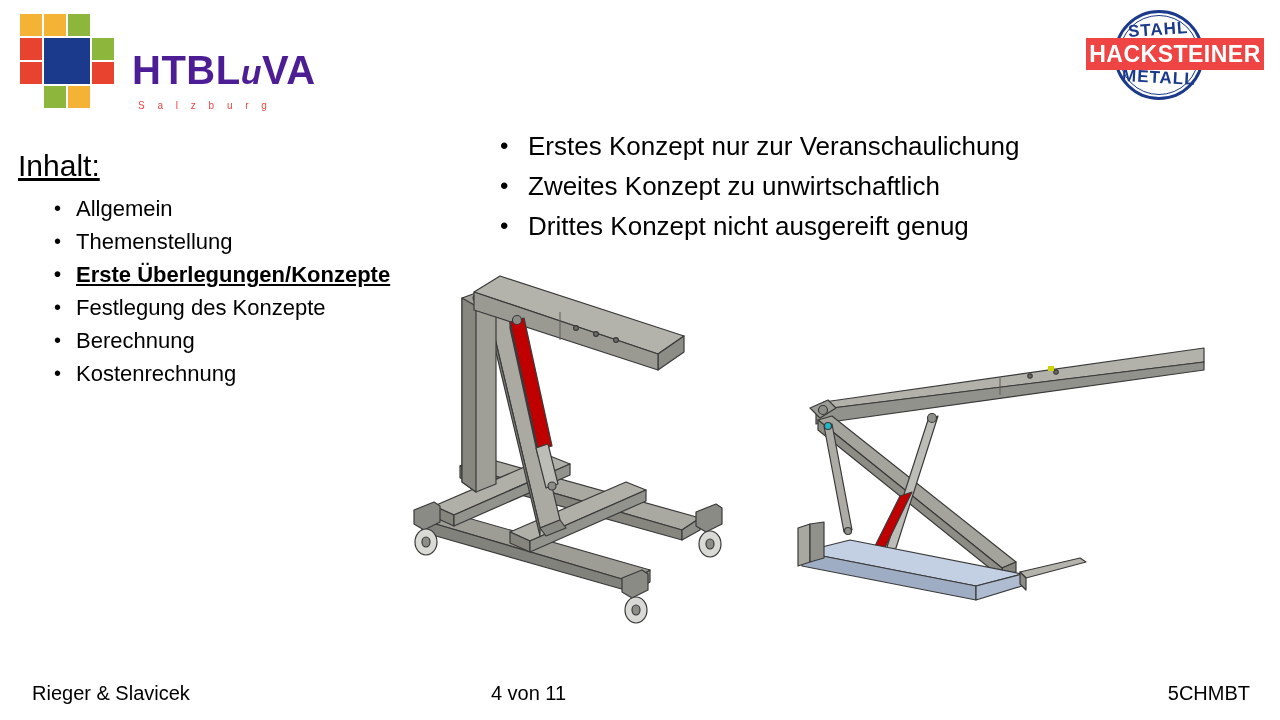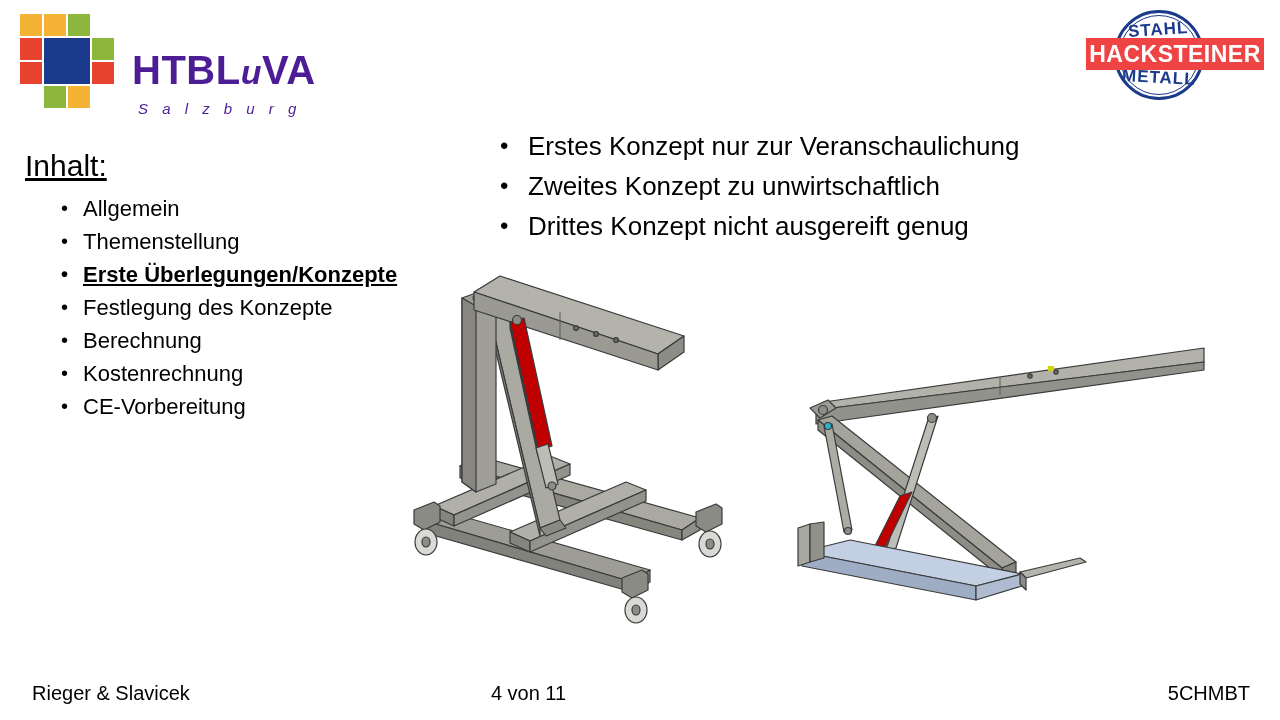--- a/index.html
+++ b/index.html
@@ -48,25 +48,24 @@
   }
   #htbl-text .u {
     font-style: italic;
     font-weight: bold;
     font-size: 34px;
   }
   #htbl-sub {
     position: absolute;
     left: 118px;
     top: 86px;
-    font-size: 15px;
+    font-size: 10px;
     letter-spacing: 5px;
-    color: #4c1d95;
-    white-space: nowrap;
-    font-style: italic;
+    color: #ef4444;
+    white-space: nowrap;
   }
 
   
   #hack-logo {
     position: absolute;
     right: 14px;
     top: 8px;
     width: 180px;
     height: 96px;
   }
@@ -125,21 +124,21 @@
     color: #ffffff;
     font-size: 23px;
     font-weight: bold;
     letter-spacing: 0.5px;
     white-space: nowrap;
   }
 
   
   #inhalt-block {
     position: absolute;
-    left: 23px;
+    left: 16px;
     top: 148px;
     width: 420px;
   }
   #inhalt-title {
     font-size: 30px;
     text-decoration: underline;
     margin: 0 0 4px 2px;
     line-height: 1.2;
   }
   ul.bullets {
@@ -275,21 +274,20 @@
 
   <div id="inhalt-block">
     <div id="inhalt-title">Inhalt:</div>
     <ul class="bullets">
       <li>Allgemein</li>
       <li>Themenstellung</li>
       <li class="current">Erste Überlegungen/Konzepte</li>
       <li>Festlegung des Konzepte</li>
       <li>Berechnung</li>
       <li>Kostenrechnung</li>
-      <li>CE-Vorbereitung</li>
     </ul>
   </div>
 
   <div id="notes-block">
     <ul class="notes">
       <li>Erstes Konzept nur zur Veranschaulichung</li>
       <li>Zweites Konzept zu unwirtschaftlich</li>
       <li>Drittes Konzept nicht ausgereift genug</li>
     </ul>
   </div>

